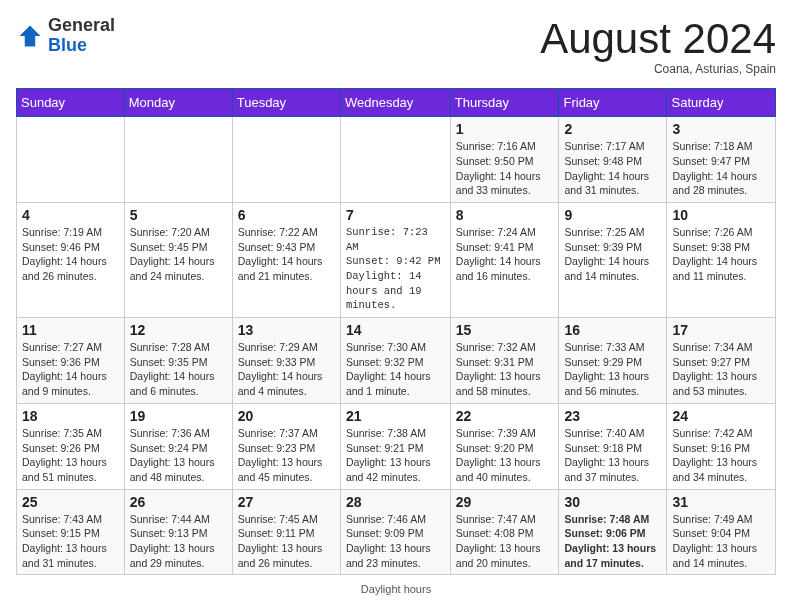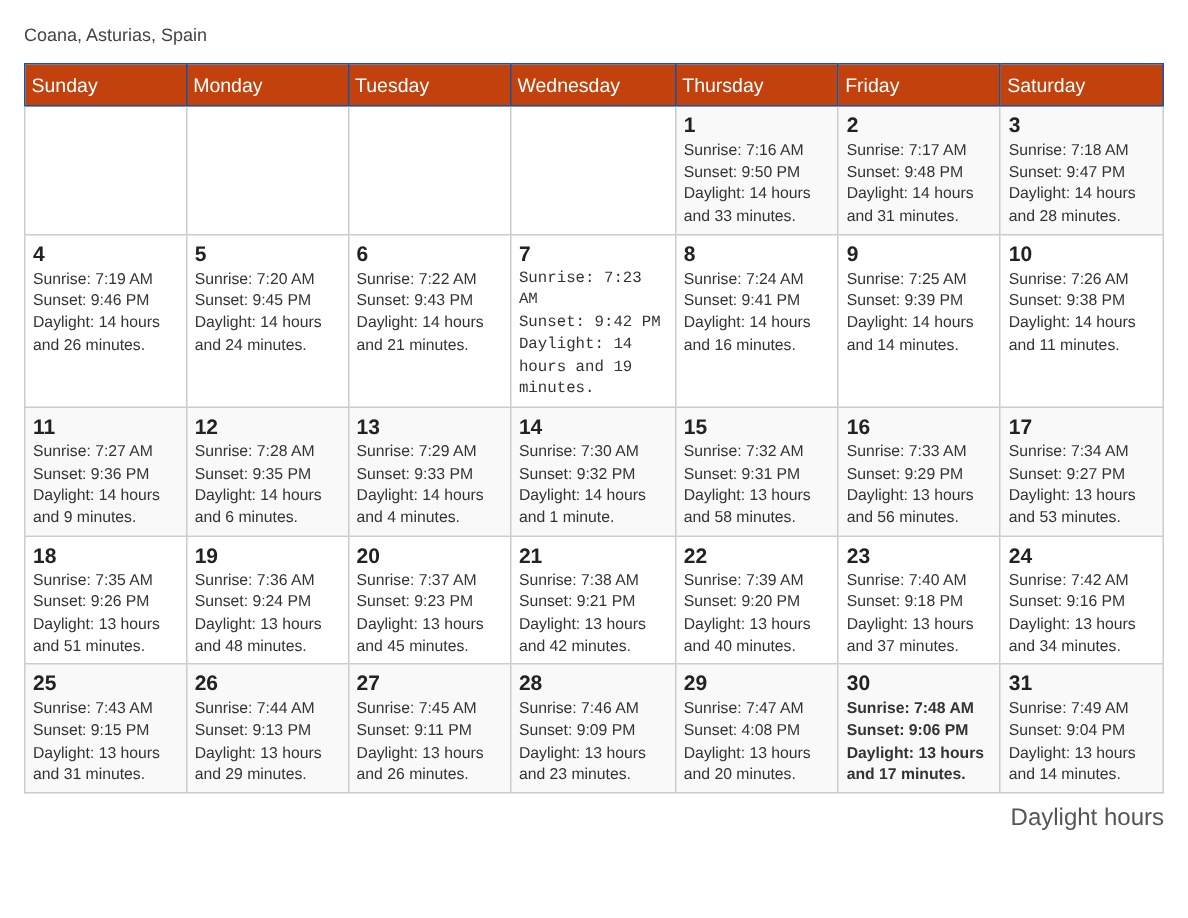--- a/index.html
+++ b/index.html
@@ -44,21 +44,21 @@
     .calendar-subtitle {
       font-size: 12px;
       color: #444;
     }
     table {
       width: 100%;
       border-collapse: collapse;
       font-size: 11px;
     }
     thead tr th {
-      background: #c2410c;
+      background: #6d28d9;
       color: #fff;
       padding: 6px 4px;
       text-align: left;
       font-size: 13px;
       font-weight: normal;
       border: 1px solid #1255a0;
     }
     tbody tr td {
       border: 1px solid #ccc;
       vertical-align: top;
@@ -80,30 +80,40 @@
     .day-info {
       color: #333;
       font-size: 10.5px;
       line-height: 1.4;
     }
     .empty-cell {
       background: #fff !important;
     }
     .footer {
       margin-top: 8px;
-      font-size: 16px;
+      font-size: 11px;
       color: #555;
-      text-align: right;
+      text-align: center;
     }
   </style>
 </head>
 <body>
 
 <div class="header">
+  <div class="logo">
+    <svg class="logo-icon" viewBox="0 0 32 32">
+      <polygon points="16,4 28,16 22,16 22,28 10,28 10,16 4,16" fill="#1565c0"></polygon>
+    </svg>
+    <div class="logo-text">
+      <div class="logo-general">General</div>
+      <div class="logo-blue">Blue</div>
+    </div>
+  </div>
   <div class="title-block">
+    <div class="calendar-title">August 2024</div>
     <div class="calendar-subtitle">Coana, Asturias, Spain</div>
   </div>
 </div>
 
 <table>
   <thead>
     <tr>
     <th>Sunday</th>
         <th>Monday</th>
         <th>Tuesday</th>

